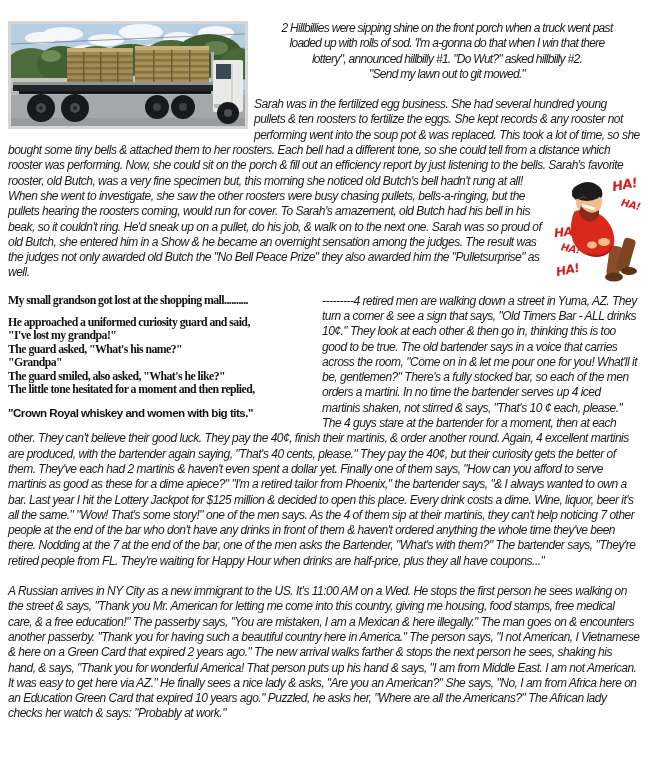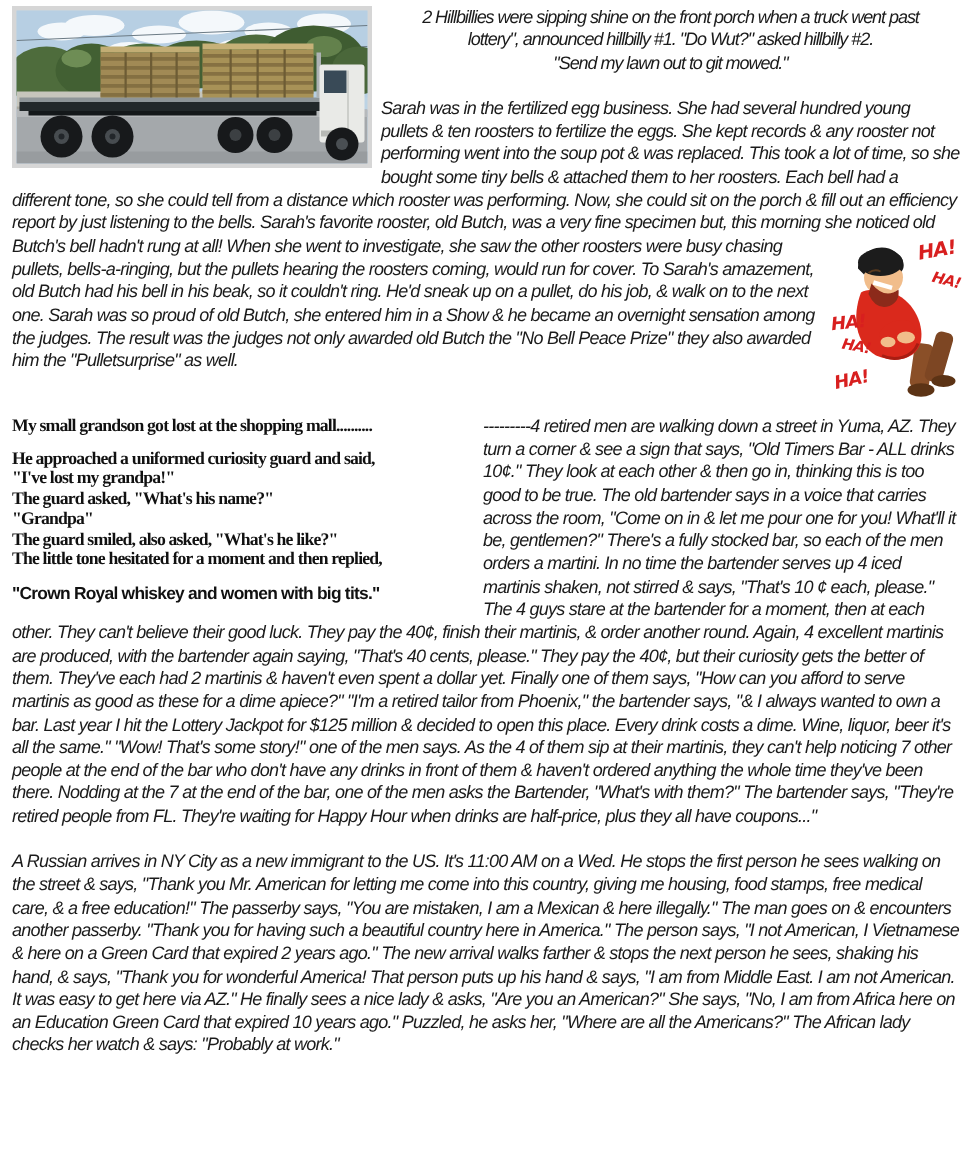--- a/index.html
+++ b/index.html
@@ -2,21 +2,21 @@
 <html><head>
 <meta charset="utf-8">
 <style>
   * { box-sizing: border-box; }
   html, body { margin: 0; padding: 0; background: #ffffff; }
   .page {
     width: 648px; height: 780px;
     background: #ffffff;
     color: #1b1b1b;
     font-family: "Liberation Sans", sans-serif;
-    padding: 3px 8px 0 8px;
+    padding: 20px 8px 0 8px;
     overflow: hidden;
     position: relative;
   }
   .it {
     font-style: italic;
     font-size: 12px;
     letter-spacing: -0.5px;
     line-height: 15.3px;
   }
   p { margin: 0; }
@@ -172,20 +172,21 @@
       <rect x="205" y="40" width="15" height="15" fill="#394a57"></rect>
       <path d="M221,40 L221,80" stroke="#c2c4c0" stroke-width="1" fill="none"></path>
       <rect x="203" y="80" width="8" height="4" fill="#b7b9b5"></rect>
       <circle cx="217" cy="89" r="11" fill="#17191b"></circle>
         <circle cx="217" cy="89" r="4" fill="#4a4f53"></circle>
     </svg>
   </div>
 
   <div class="it intro">
     <div>2 Hillbillies were sipping shine on the front porch when a truck went past</div>
+    <div>loaded up with rolls of sod. 'I'm a-gonna do that when I win that there</div>
     <div>lottery", announced hillbilly #1.  "Do Wut?" asked hillbilly #2.</div>
     <div>"Send my lawn out to git mowed."</div>
   </div>
 
   <p class="it sarah"><span>Sarah was in the fertilized egg business. She had several hundred young pullets &amp; ten roosters to fertilize the eggs. She kept records &amp; any rooster not performing went into the soup pot &amp; was replaced. This took a lot of time, so she bought some tiny bells &amp; attached them to her roosters. Each bell had a different tone, so she could tell from a distance which rooster was performing. Now, she could sit on the porch &amp; fill out an efficiency report by just listening to the bells. Sarah's favorite rooster, old Butch, was a very fine specimen but, this morning she noticed old </span><span class="cartoon">
       <svg viewBox="0 0 86 108">
 
         <g>
           <rect x="54" y="70" width="13" height="30" rx="4" fill="#8a4f28" transform="rotate(8 60 85)"></rect>
           <rect x="66" y="62" width="12" height="34" rx="4" fill="#7d4623" transform="rotate(16 72 79)"></rect>

